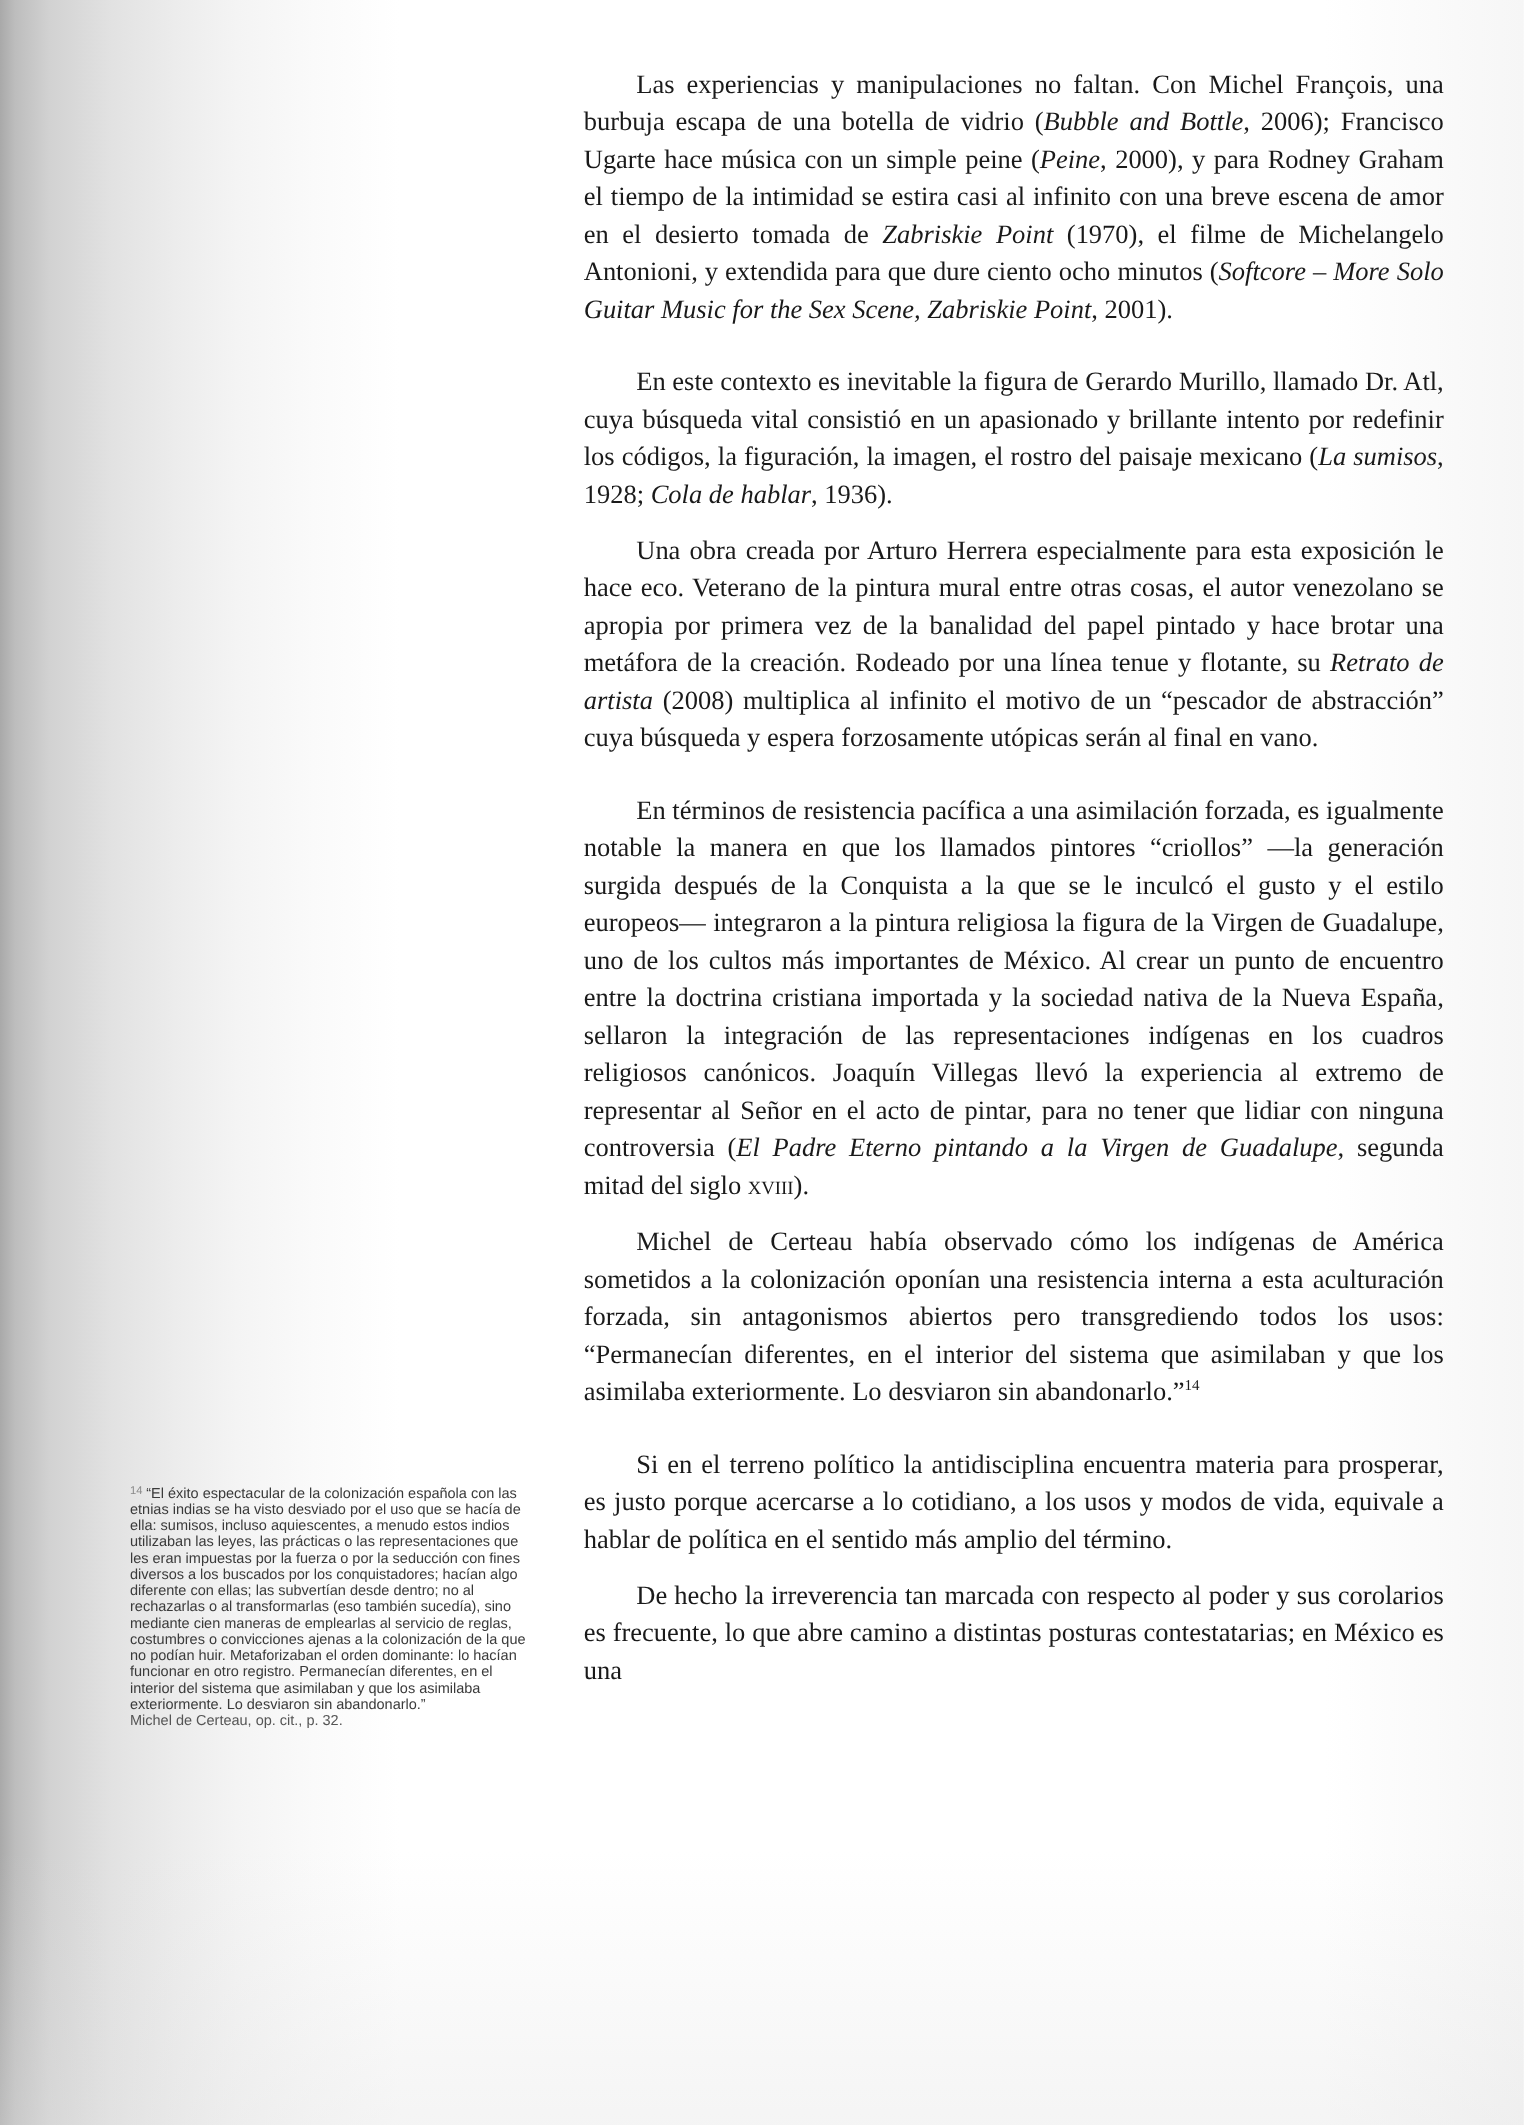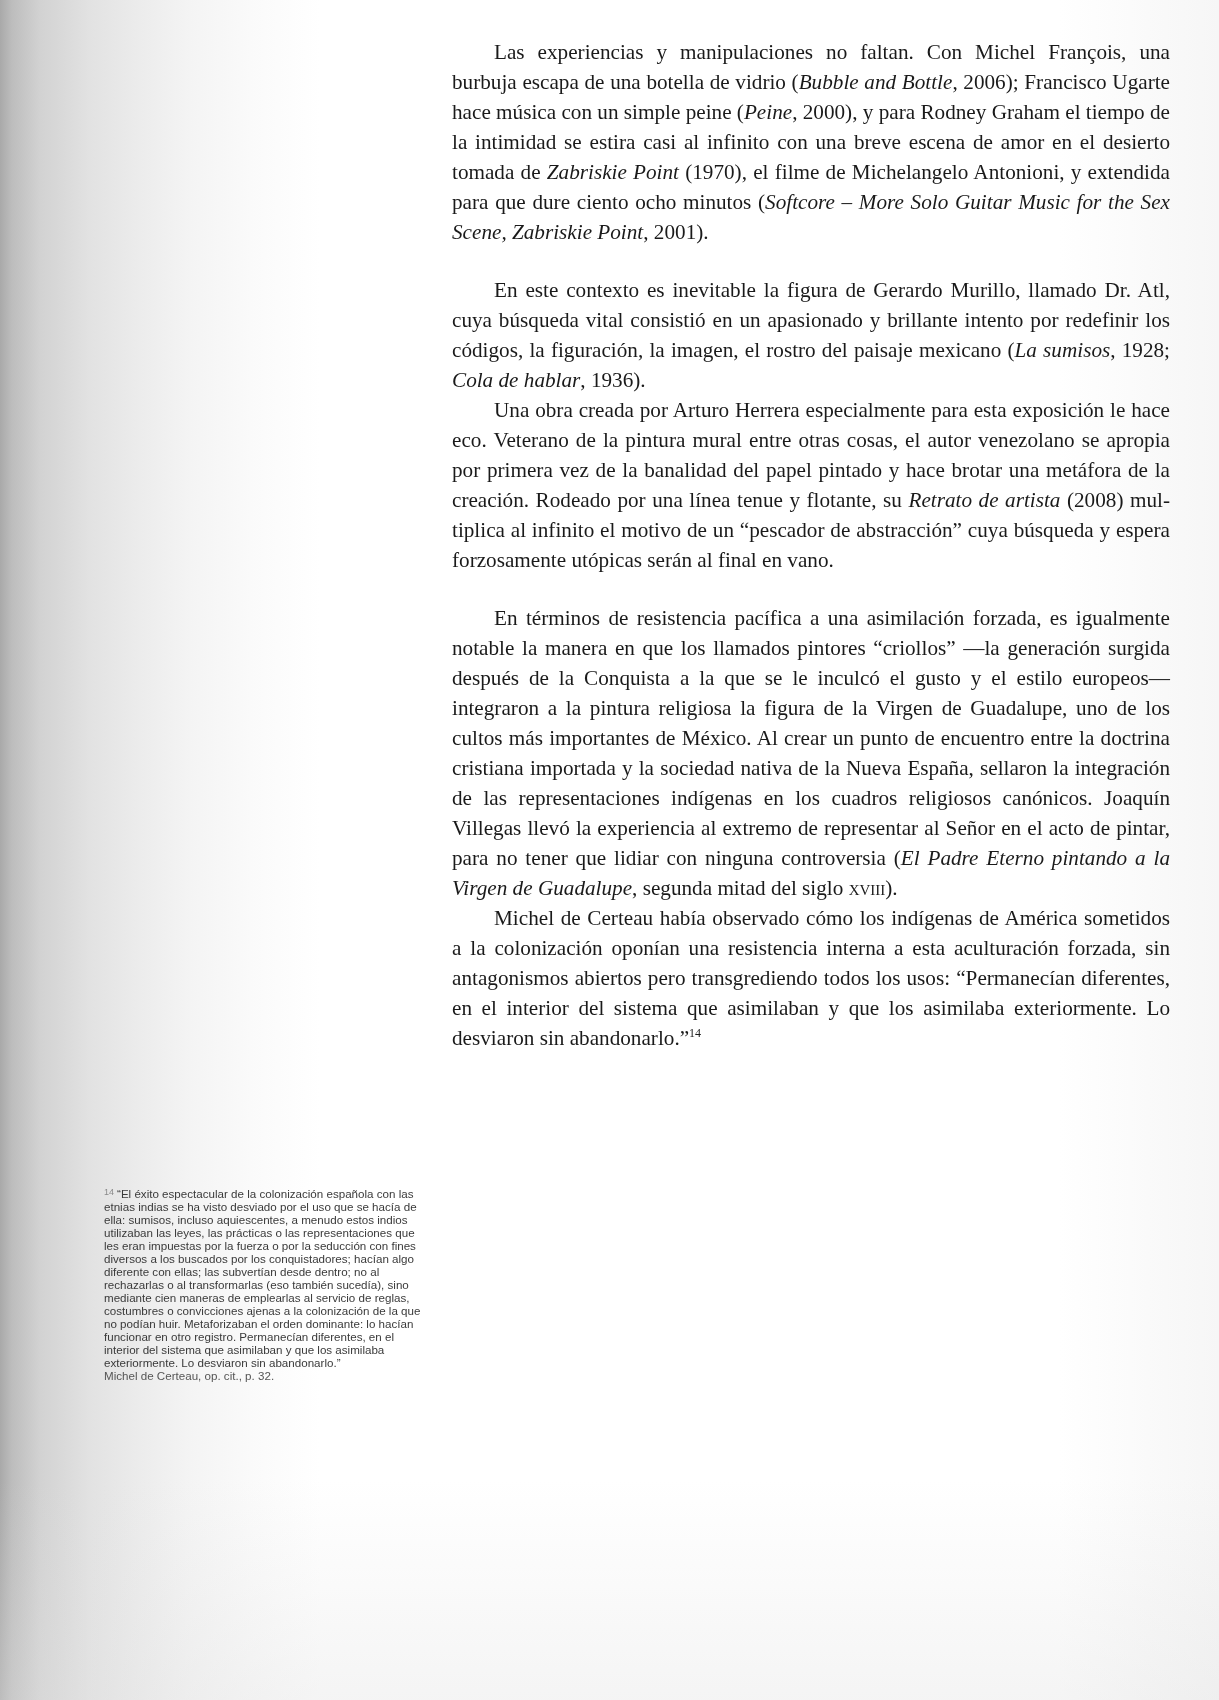--- a/index.html
+++ b/index.html
@@ -45,21 +45,21 @@
       top: 37px;
       width: 718px;
     }
     .block {
       margin: 0;
     }
     .block + .block.gap {
       margin-top: 28px;
     }
     .para {
-      margin: 0;
+      margin: 15px;
       font-size: 21.2px;
       line-height: 30px;
       text-align: justify;
       text-indent: 42px;
       hyphens: manual;
     }
     .para i { font-style: italic; }
     .sc {
       font-variant: small-caps;
       text-transform: lowercase;
@@ -104,20 +104,22 @@
     <p class="para"><span>En este contexto es inevitable la figura de Gerardo Murillo, llamado Dr. Atl, cuya búsqueda vital consistió en un apasionado y brillante intento por redefinir los códigos, la figuración, la imagen, el rostro del paisaje mexicano (</span><i>La sumisos</i><span>, 1928; </span><i>Cola de hablar</i><span>, 1936).</span></p>
     <p class="para"><span>Una obra creada por Arturo Herrera especialmente para esta exposición le hace eco. Veterano de la pintura mural entre otras cosas, el autor venezolano se apropia por primera vez de la banalidad del papel pintado y hace brotar una metáfora de la creación. Rodeado por una línea tenue y flotante, su </span><i>Retrato de artista</i><span> (2008) mul­tiplica al infinito el motivo de un “pescador de abstracción” cuya búsqueda y espera forzosamente utópicas serán al final en vano.</span></p>
   </div>
 
   <div class="block gap">
     <p class="para"><span>En términos de resistencia pacífica a una asimilación forzada, es igualmente notable la manera en que los llamados pintores “criollos” —la generación surgida después de la Conquista a la que se le inculcó el gusto y el estilo europeos— integraron a la pintura religiosa la figura de la Virgen de Guadalupe, uno de los cultos más importantes de México. Al crear un punto de encuentro entre la doctrina cristiana importada y la sociedad nativa de la Nueva España, sellaron la integración de las representaciones indígenas en los cuadros religiosos canónicos. Joaquín Villegas llevó la experiencia al extremo de representar al Señor en el acto de pintar, para no tener que lidiar con ninguna controversia (</span><i>El Padre Eterno pintando a la Virgen de Guadalupe</i><span>, segunda mitad del siglo </span><span class="sc">XVIII</span><span>).</span></p>
     <p class="para"><span>Michel de Certeau había observado cómo los indígenas de América sometidos a la colonización oponían una resistencia interna a esta aculturación forzada, sin antagonismos abiertos pero transgrediendo todos los usos: “Permanecían diferentes, en el interior del sistema que asimilaban y que los asimilaba exteriormente. Lo desviaron sin abandonarlo.”</span><sup class="fnref">14</sup></p>
   </div>
 
   <div class="block gap">
+    <p class="para"><span>Si en el terreno político la antidisciplina encuentra materia para prosperar, es justo porque acercarse a lo cotidiano, a los usos y modos de vida, equivale a hablar de política en el sentido más amplio del término.</span></p>
+    <p class="para"><span>De hecho la irreverencia tan marcada con respecto al poder y sus corolarios es frecuente, lo que abre camino a distintas posturas contestatarias; en México es una</span></p>
   </div>
 
 </div>
 
 <div class="footnote">
   <p><span class="fn-marker">14</span><span>“El éxito espectacular de la colonización española con las etnias indias se ha visto desviado por el uso que se hacía de ella: sumisos, incluso aquiescentes, a menudo estos indios utilizaban las leyes, las prácticas o las representaciones que les eran impuestas por la fuerza o por la seducción con fines diversos a los buscados por los conquistadores; hacían algo diferente con ellas; las subvertían desde dentro; no al rechazarlas o al transformarlas (eso también sucedía), sino mediante cien maneras de emplearlas al servicio de reglas, costumbres o convicciones ajenas a la colonización de la que no podían huir. Metaforizaban el orden dominante: lo hacían funcionar en otro registro. Permanecían diferentes, en el interior del sistema que asimilaban y que los asimilaba exteriormente. Lo desviaron sin abandonarlo.”</span></p>
   <p class="fn-source">Michel de Certeau, op. cit., p. 32.</p>
 </div>
 
 </body></html>

